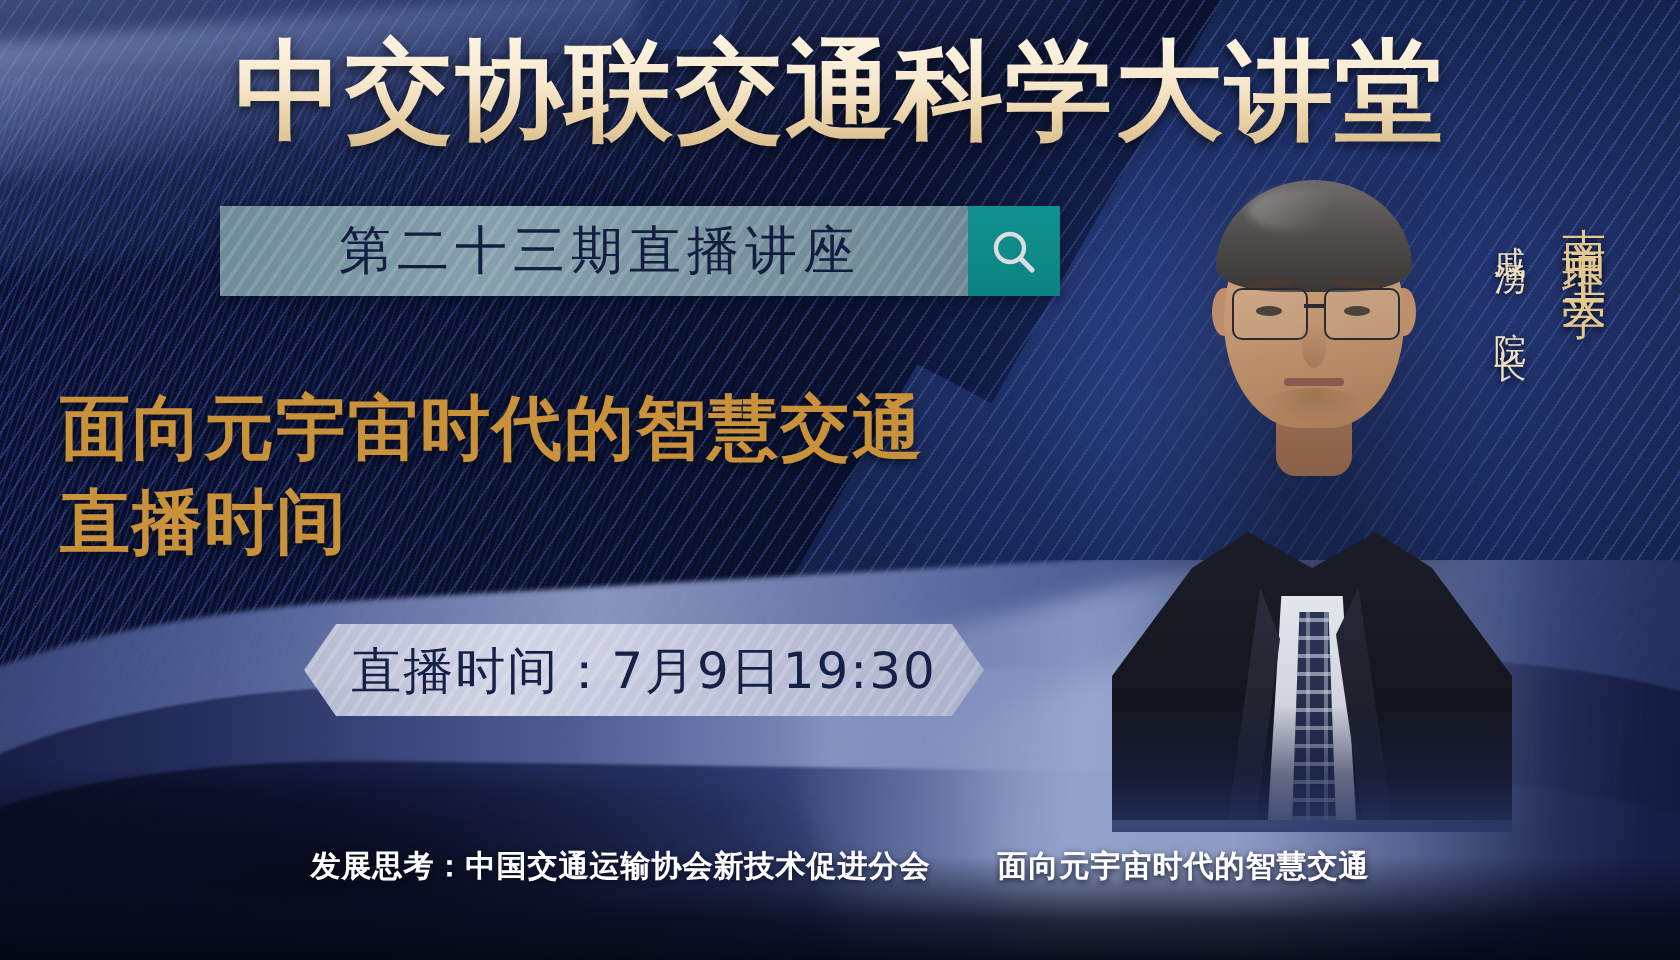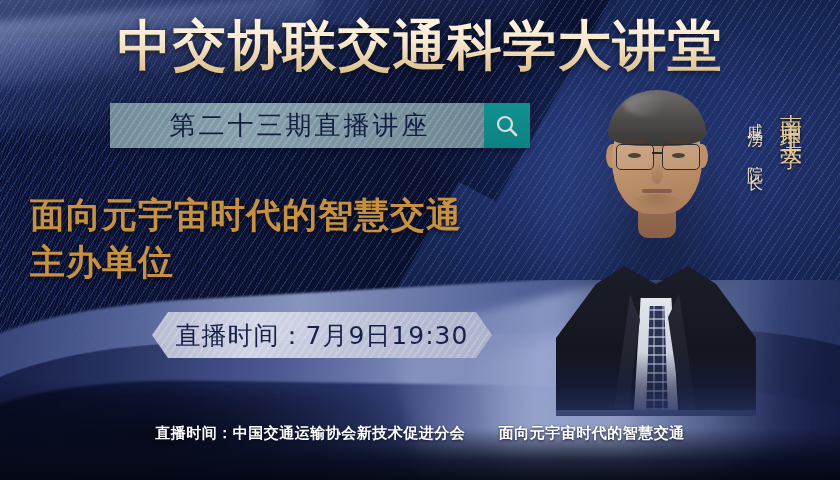--- a/index.html
+++ b/index.html
@@ -504,29 +504,29 @@
         <svg width="26" height="26" viewBox="0 0 26 26" aria-hidden="true">
           <circle cx="11" cy="11" r="7" fill="none" stroke="#d9dde2" stroke-width="2.2"></circle>
           <line x1="16.2" y1="16.2" x2="22" y2="22" stroke="#d9dde2" stroke-width="2.6" stroke-linecap="round"></line>
         </svg>
       </span>
     </div>
   </div>
 
   <div class="lecture-title">
     <span class="l1">面向元宇宙时代的智慧交通</span>
-    <span class="l2">主办单位</span>
+    <span class="l2">直播时间</span>
   </div>
 
   <div class="time-pill">
     <span class="time-pill-text">直播时间：7月9日19:30</span>
   </div>
 
   <div class="v-org">南京理工大学</div>
   <div class="v-name">戚湧　院长</div>
 
   <div class="footer">
-    <span>直播时间：中国交通运输协会新技术促进分会</span>
+    <span>发展思考：中国交通运输协会新技术促进分会</span>
     <span class="gap"></span>
     <span>面向元宇宙时代的智慧交通</span>
   </div>
 
 </div>
 
 </body></html>

